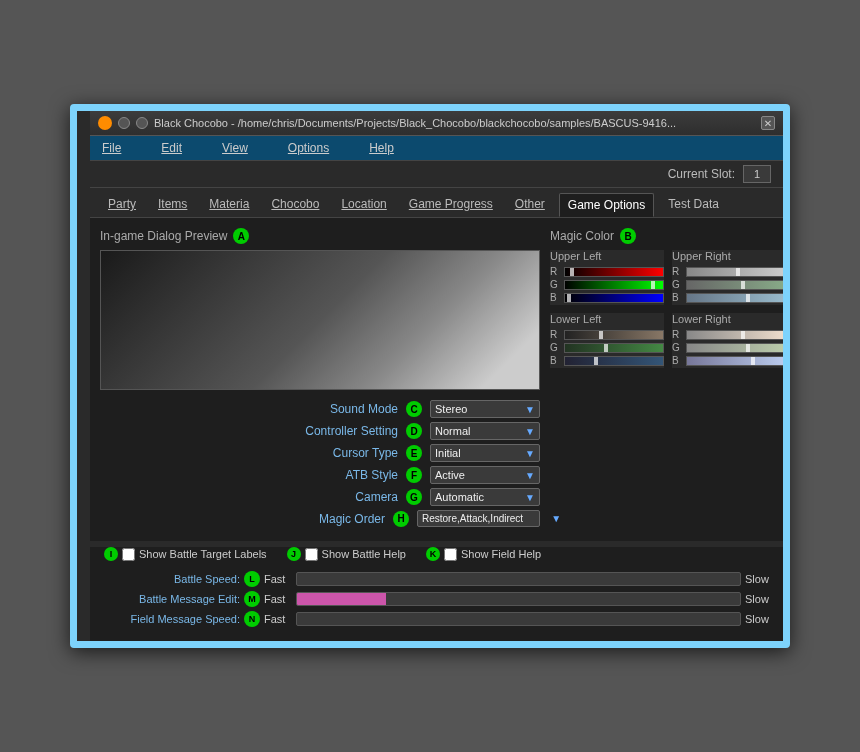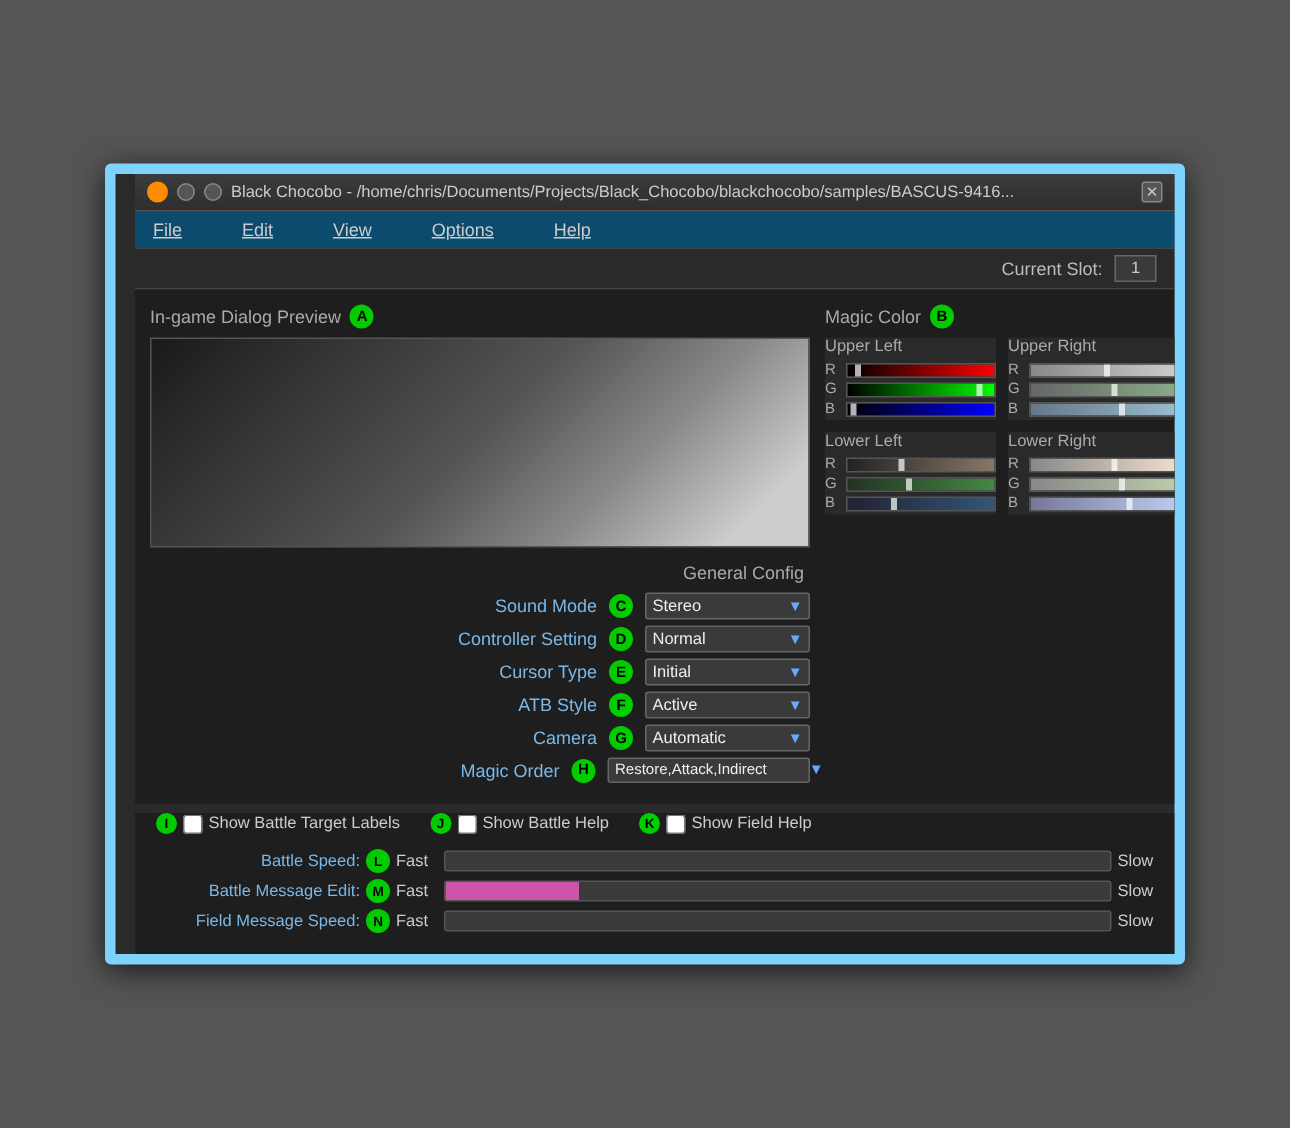--- a/index.html
+++ b/index.html
@@ -400,32 +400,42 @@
     <span class="menu-item underline">View</span>
     <span class="menu-item underline">Options</span>
     <span class="menu-item underline">Help</span>
   </div>
 
   <div class="current-slot-bar">
     <span class="current-slot-label">Current Slot:</span>
     <div class="slot-box">1</div>
   </div>
 
+  <div class="tab-bar">
+    <span class="tab underlined">Party</span>
+    <span class="tab underlined">Items</span>
+    <span class="tab underlined">Materia</span>
+    <span class="tab underlined">Chocobo</span>
+    <span class="tab underlined">Location</span>
+    <span class="tab underlined">Game Progress</span>
+    <span class="tab underlined">Other</span>
+    <span class="tab active">Game Options</span>
+    <span class="tab">Test Data</span>
+  </div>
 
   <div class="content-area">
 
     <div class="left-panel">
 
       <div class="section-header">
         <span>In-game Dialog Preview</span>
         <div class="circle-badge">A</div>
       </div>
       <div class="dialog-preview-box"></div>
 
-      <div class="general-config-header">General Config</div>
 
       <div class="config-row">
         <span class="config-label">Sound Mode</span>
         <div class="circle-badge">C</div>
         <div class="config-select">
           <span>Stereo</span>
           <span class="arrow">▼</span>
         </div>
       </div>
 
@@ -461,21 +471,21 @@
         <div class="circle-badge">G</div>
         <div class="config-select">
           <span>Automatic</span>
           <span class="arrow">▼</span>
         </div>
       </div>
 
       <div class="config-row">
         <span class="config-label">Magic Order</span>
         <div class="circle-badge">H</div>
-        <div class="config-select" style="width:135px;gap:28px;">
+        <div class="config-select" style="width:123px;gap:28px;">
           <span style="font-size:10px;">Restore,Attack,Indirect</span>
           <span class="arrow">▼</span>
         </div>
       </div>
     </div>
 
     <div class="right-panel">
 
       <div class="dialog-color-section">
         <div class="section-header">

